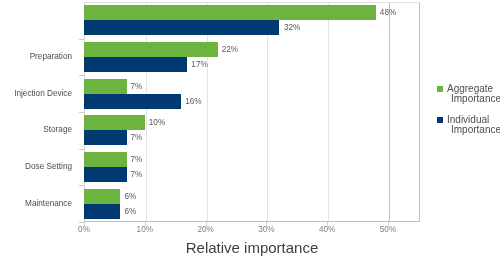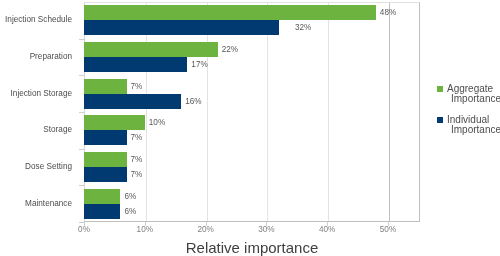--- a/index.html
+++ b/index.html
@@ -153,41 +153,40 @@
     display: block;
   }
   .legend-text.second-line { padding-left: 4px; }
 </style>
 </head>
 <body>
 
 <div id="chart-root">
 
   <div class="cat-labels">
-      <div class="cat-label" style="top: 15.3333px;">Injection Schedule</div>
       <div class="cat-label" style="top: 52px;">Preparation</div>
-      <div class="cat-label" style="top: 88.6667px;">Injection Storage</div>
+      <div class="cat-label" style="top: 88.6667px;">Injection Device</div>
       <div class="cat-label" style="top: 125.333px;">Storage</div>
       <div class="cat-label" style="top: 162px;">Dose Setting</div>
       <div class="cat-label" style="top: 198.667px;">Maintenance</div>
     </div>
 
   <div class="plot">
       <div class="gridline" style="left: 60.8px;"></div>
       <div class="gridline" style="left: 121.6px;"></div>
       <div class="gridline" style="left: 182.4px;"></div>
       <div class="gridline" style="left: 243.2px;"></div>
       <div class="gridline" style="left: 304px; background: rgb(191, 191, 191);"></div>
     </div>
 
   <div class="bars-layer">
       <div class="bar agg" style="width: 291.84px; top: 3.33333px; background: rgb(108, 179, 63);"></div>
       <div class="bar-value" style="left: 295.84px; top: 3.33333px;">48%</div>
       <div class="bar ind" style="width: 194.56px; top: 18.3333px; background: rgb(0, 58, 112);"></div>
-      <div class="bar-value" style="left: 211px; top: 18.3333px;">32%</div>
+      <div class="bar-value" style="left: 200px; top: 18.3333px;">32%</div>
       <div class="bar agg" style="width: 133.76px; top: 40px; background: rgb(108, 179, 63);"></div>
       <div class="bar-value" style="left: 137.76px; top: 40px;">22%</div>
       <div class="bar ind" style="width: 103.36px; top: 55px; background: rgb(0, 58, 112);"></div>
       <div class="bar-value" style="left: 107.36px; top: 55px;">17%</div>
       <div class="bar agg" style="width: 42.56px; top: 76.6667px; background: rgb(108, 179, 63);"></div>
       <div class="bar-value" style="left: 46.56px; top: 76.6667px;">7%</div>
       <div class="bar ind" style="width: 97.28px; top: 91.6667px; background: rgb(0, 58, 112);"></div>
       <div class="bar-value" style="left: 101.28px; top: 91.6667px;">16%</div>
       <div class="bar agg" style="width: 60.8px; top: 113.333px; background: rgb(108, 179, 63);"></div>
       <div class="bar-value" style="left: 64.8px; top: 113.333px;">10%</div>

